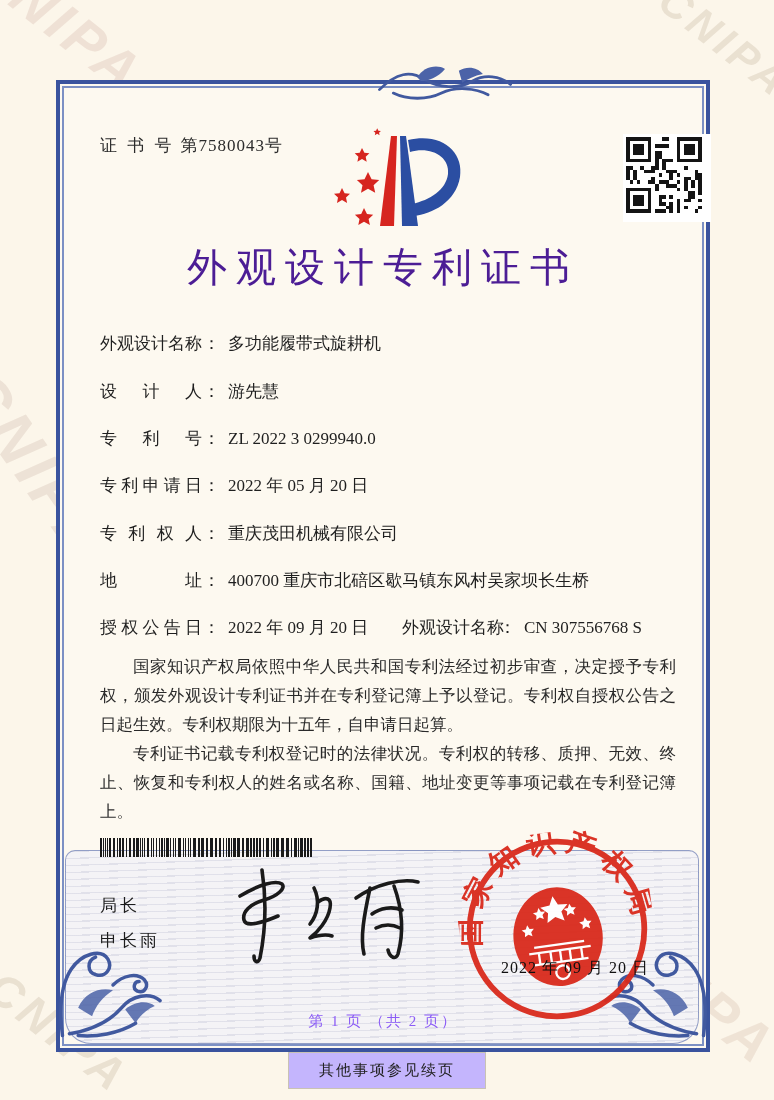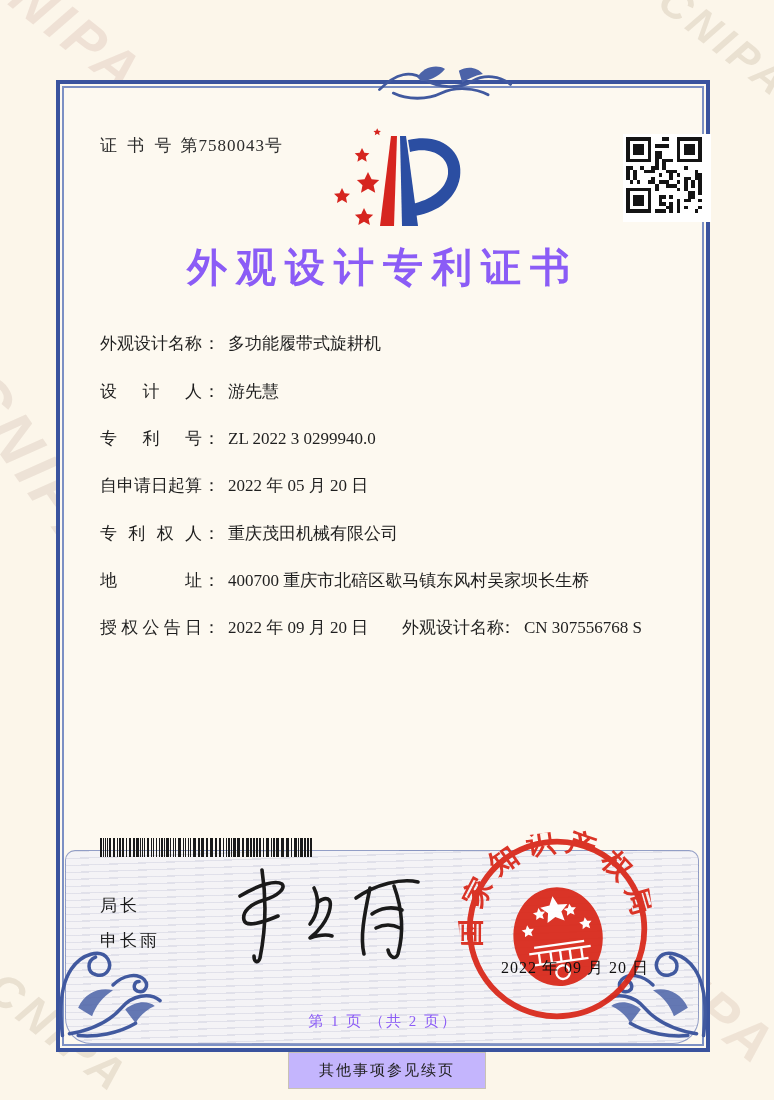--- a/index.html
+++ b/index.html
@@ -17,22 +17,22 @@
   
   .frame{position:absolute;left:56px;top:80px;width:646px;height:964px;border:4px solid #3a539e;
          background:#fdf9f0;z-index:1;}
   .frame-inner{position:absolute;inset:2px;border:2px solid #7c90c4;pointer-events:none;}
   
   .certno{position:absolute;left:40px;top:50px;font-size:17px;letter-spacing:3px;color:#2b2b2b;z-index:3;}
   .certno .num{letter-spacing:1px;margin-left:6px;}
   .qr{position:absolute;left:563px;top:50px;width:82px;height:82px;background:#fff;padding:3px;z-index:3;}
   .qr svg{width:76px;height:76px;display:block;}
   .logo{position:absolute;left:262px;top:38px;width:145px;height:118px;z-index:2;}
-  .title{position:absolute;left:0;top:156px;width:100%;text-align:center;font-size:40px;font-weight:700;
-         letter-spacing:9px;color:#8b5cf6;z-index:3;}
+  .title{position:absolute;left:0;top:156px;width:100%;text-align:center;font-size:40px;font-weight:400;
+         letter-spacing:9px;color:#4c1d95;z-index:3;}
   
   .row{position:absolute;left:40px;font-size:17px;color:#1f1f1f;white-space:nowrap;z-index:3;}
   .row .lab{display:inline-block;width:102px;text-align:justify;text-align-last:justify;vertical-align:bottom;}
   .row .colon{margin:0 8px 0 1px;}
   .r0{top:248px;} .r1{top:296px;} .r2{top:343px;} .r3{top:390px;} .r4{top:438px;} .r5{top:485px;}
   .r6{top:532px;} .r7{top:532px;left:342px;}
   .r7 .lab{width:96px;}
   
   .bodytext{position:absolute;left:40px;top:568px;width:576px;font-size:16.5px;line-height:29px;
             color:#2a2a2a;z-index:3;text-align:justify;}
@@ -331,35 +331,39 @@
     <div class="row r0">
       <span class="lab">外观设计名称</span><span class="colon">：</span><span>多功能履带式旋耕机</span>
     </div>
     <div class="row r1">
       <span class="lab">设计人</span><span class="colon">：</span><span>游先慧</span>
     </div>
     <div class="row r2">
       <span class="lab">专利号</span><span class="colon">：</span><span>ZL 2022 3 0299940.0</span>
     </div>
     <div class="row r3">
-      <span class="lab">自申请日起算</span><span class="colon">：</span><span>2022 年 05 月 20 日</span>
+      <span class="lab">专利申请日</span><span class="colon">：</span><span>2022 年 05 月 20 日</span>
     </div>
     <div class="row r4">
       <span class="lab">专利权人</span><span class="colon">：</span><span>重庆茂田机械有限公司</span>
     </div>
     <div class="row r5">
       <span class="lab">地址</span><span class="colon">：</span><span>400700  重庆市北碚区歇马镇东风村吴家坝长生桥</span>
     </div>
     <div class="row r6">
       <span class="lab">授权公告日</span><span class="colon">：</span><span>2022 年 09 月 20 日</span>
     </div>
     <div class="row r7">
       <span class="lab">外观设计名称</span><span class="colon">：</span><span>CN 307556768 S</span>
     </div>
 
+    <div class="bodytext">
+      <p>国家知识产权局依照中华人民共和国专利法经过初步审查，决定授予专利权，颁发外观设计专利证书并在专利登记簿上予以登记。专利权自授权公告之日起生效。专利权期限为十五年，自申请日起算。</p>
+      <p>专利证书记载专利权登记时的法律状况。专利权的转移、质押、无效、终止、恢复和专利权人的姓名或名称、国籍、地址变更等事项记载在专利登记簿上。</p>
+    </div>
 
     <div class="panel"></div>
     <svg class="fl fl-bl" viewBox="0 0 140 140">
         <use href="#flourish"></use>
       </svg>
     <svg class="fl fl-br" viewBox="0 0 140 140">
         <use href="#flourish" transform="translate(140,0) scale(-1,1)"></use>
       </svg>
 
     <svg class="barcode" id="barcode" viewBox="0 0 212 19" preserveAspectRatio="none">

